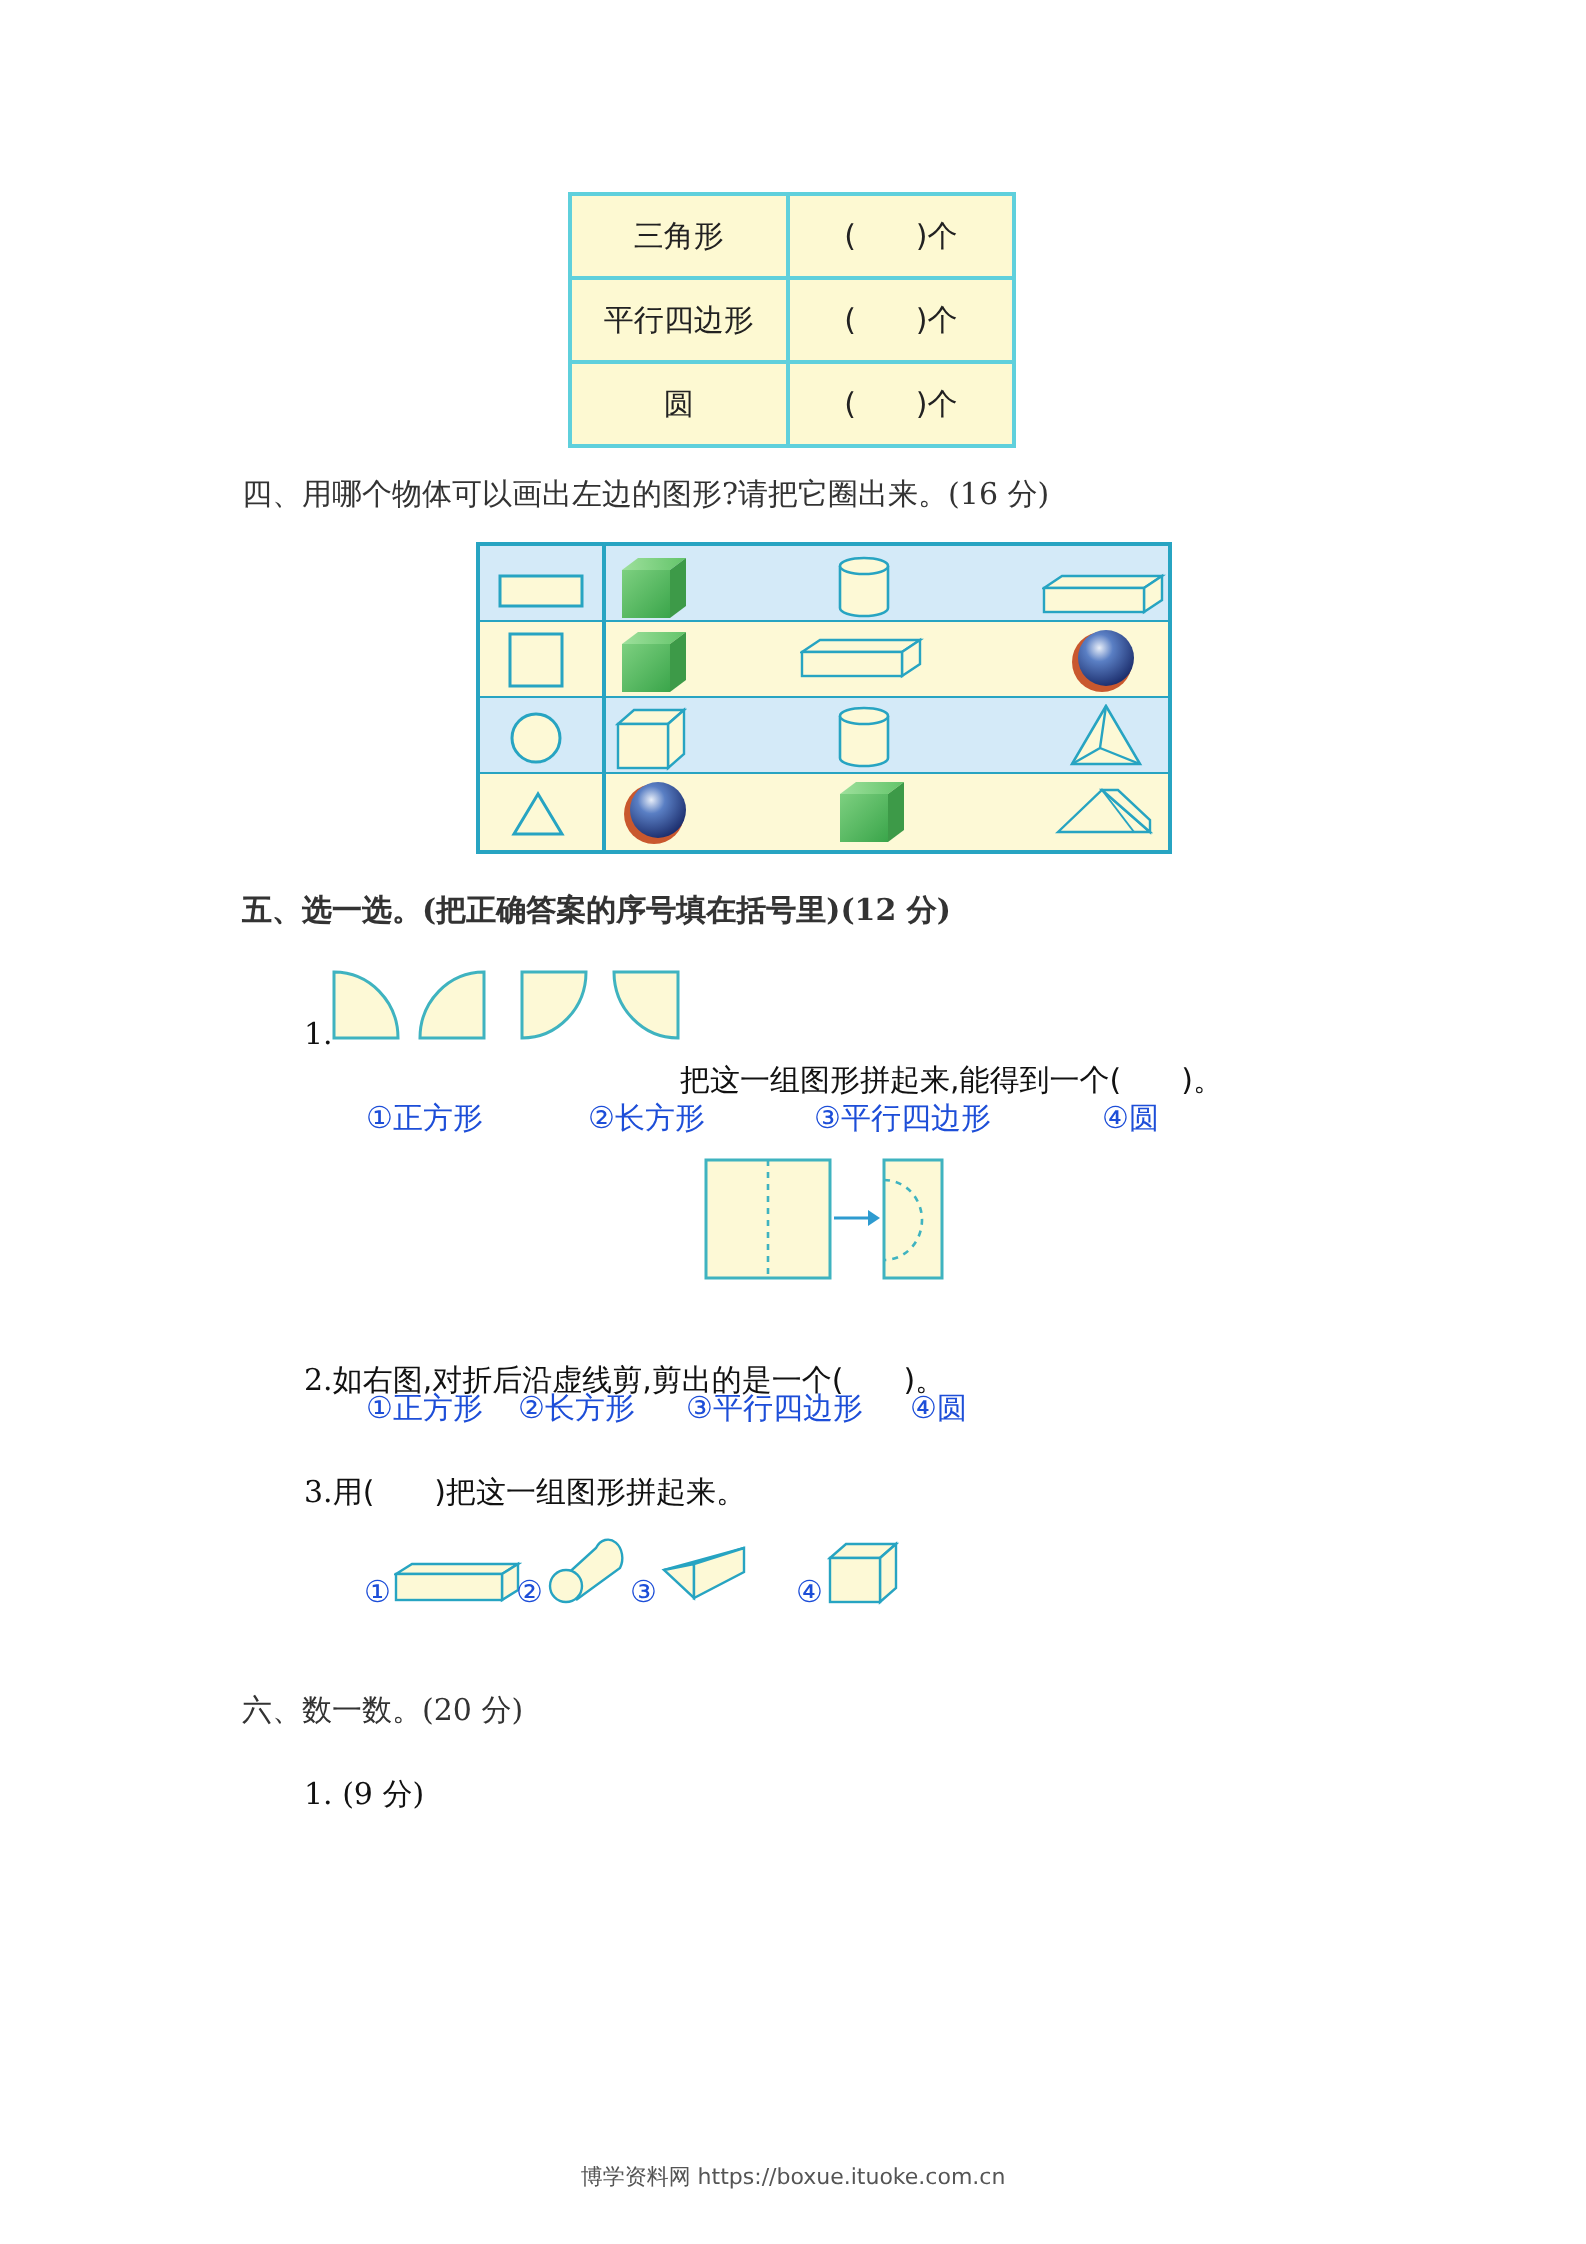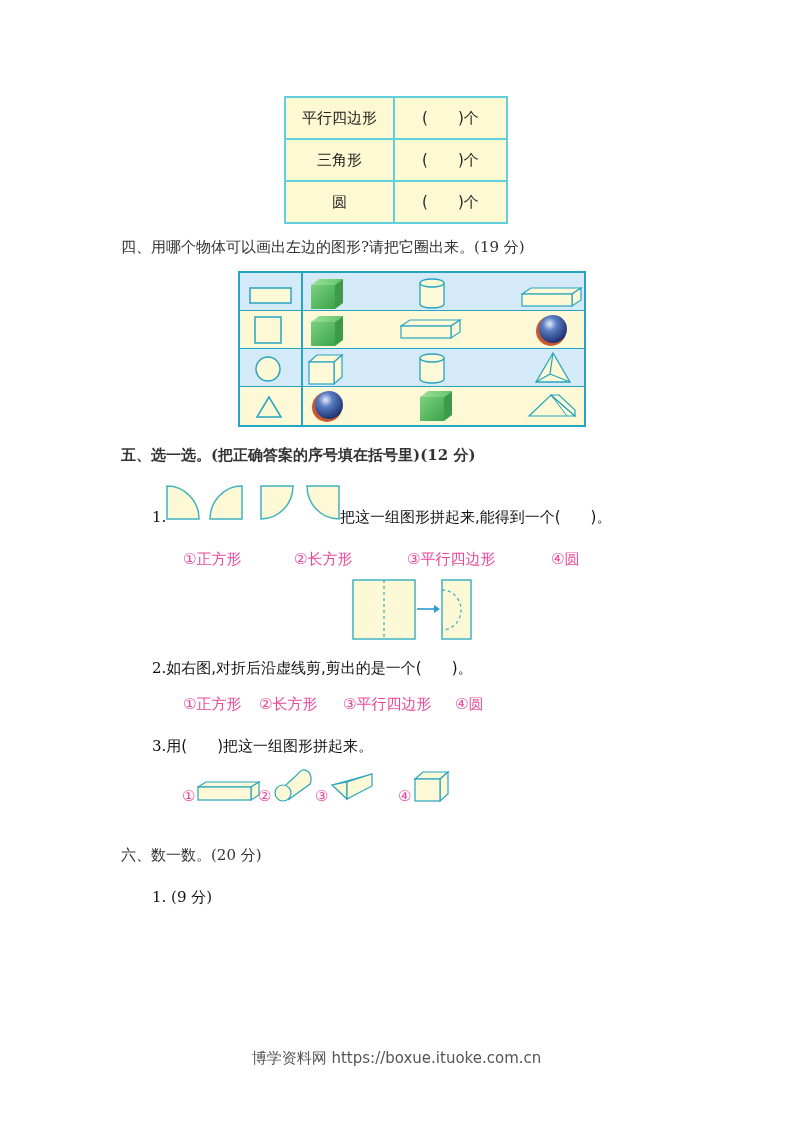--- a/index.html
+++ b/index.html
@@ -19,44 +19,44 @@
   
   .shape-table { left: 238px; top: 271px; width: 348px; height: 156px; border: 2px solid #27a4c2; box-sizing: border-box; }
   .srow { position: absolute; left: 0; width: 344px; height: 38px; border-bottom: 1.5px solid #27a4c2; box-sizing: border-box; }
   .srow.last { border-bottom: none; }
   .srow.blue { background: #d4eaf8; }
   .srow.yellow { background: #fdf9d6; }
   .srow .divider { position: absolute; left: 61px; top: 0; bottom: 0; width: 1.5px; background: #27a4c2; }
   .srow svg { position: absolute; }
 
   .q-text { font-size: 15px; white-space: nowrap; color: #111; }
-  .opt { font-size: 15px; white-space: nowrap; color: #ec4899; }
-  .footer { left: 0; width: 793px; top: 1049px; text-align: center; font-size: 15px; color: #555; }
+  .opt { font-size: 15px; white-space: nowrap; color: #1d4ed8; }
+  .footer { left: 0; width: 793px; top: 1081px; text-align: center; font-size: 11px; color: #555; }
 </style>
 </head>
 <body>
 
 <table class="abs count-table">
   <tbody>
       <tr>
-    <td class="c1">平行四边形</td>
+    <td class="c1">三角形</td>
     <td class="c2">(　　)个</td>
   </tr>
   <tr>
-    <td class="c1">三角形</td>
+    <td class="c1">平行四边形</td>
     <td class="c2">(　　)个</td>
   </tr>
   <tr>
     <td class="c1">圆</td>
     <td class="c2">(　　)个</td>
   </tr>
 </tbody>
   </table>
 
-<div class="abs heading serif" style="left:121px; top:238px;">四、用哪个物体可以画出左边的图形?请把它圈出来。(19 分)</div>
+<div class="abs heading serif" style="left:121px; top:238px;">四、用哪个物体可以画出左边的图形?请把它圈出来。(16 分)</div>
 
 <div class="abs shape-table">
   <svg width="0" height="0" style="position:absolute">
     <defs>
       <linearGradient id="cubeFront" x1="0" y1="0" x2="1" y2="1">
         <stop offset="0" stop-color="#7dd080"></stop>
           <stop offset="1" stop-color="#3aa54a"></stop>
       </linearGradient>
       <linearGradient id="cubeTop" x1="0" y1="0" x2="1" y2="0">
         <stop offset="0" stop-color="#9ee09c"></stop>
@@ -161,37 +161,37 @@
 <svg class="abs" style="left:164px; top:484px;" width="180" height="40">
 
   <path d="M3,2 L3,35 L35,35 A32,33 0 0 0 3,2 Z" fill="#fdf9d6" stroke="#3fb3c0" stroke-width="1.5"></path>
 
   <path d="M78,2 L78,35 L46,35 A32,33 0 0 1 78,2 Z" fill="#fdf9d6" stroke="#3fb3c0" stroke-width="1.5"></path>
 
   <path d="M97,2 L97,35 A32,33 0 0 0 129,2 Z" fill="#fdf9d6" stroke="#3fb3c0" stroke-width="1.5"></path>
 
   <path d="M175,2 L143,2 A32,33 0 0 0 175,35 Z" fill="#fdf9d6" stroke="#3fb3c0" stroke-width="1.5"></path>
 </svg>
-<div class="abs q-text" style="left:340px; top:508px;">把这一组图形拼起来,能得到一个(　　)。</div>
+<div class="abs q-text" style="left:340px; top:531px;">把这一组图形拼起来,能得到一个(　　)。</div>
 
 <div class="abs opt" style="left:183px; top:550px;">①正方形</div>
 <div class="abs opt" style="left:294px; top:550px;">②长方形</div>
 <div class="abs opt" style="left:407px; top:550px;">③平行四边形</div>
 <div class="abs opt" style="left:551px; top:550px;">④圆</div>
 
 <svg class="abs" style="left:350px; top:578px;" width="126" height="64">
   <rect x="3" y="2" width="62" height="59" fill="#fdf9d6" stroke="#3fb3c0" stroke-width="1.5"></rect>
   <line x1="34" y1="2" x2="34" y2="61" stroke="#3fb3c0" stroke-width="1.3" stroke-dasharray="3,3"></line>
   <line x1="67" y1="31" x2="84" y2="31" stroke="#2e9bd0" stroke-width="1.6"></line>
   <polygon points="84,27 90,31 84,35" fill="#2e9bd0"></polygon>
   <rect x="92" y="2" width="29" height="59" fill="#fdf9d6" stroke="#3fb3c0" stroke-width="1.5"></rect>
   <path d="M92,12 A19,20 0 0 1 92,52" fill="none" stroke="#3fb3c0" stroke-width="1.3" stroke-dasharray="3,3"></path>
 </svg>
 
-<div class="abs q-text" style="left:152px; top:659px;">
+<div class="abs q-text" style="left:152px; top:681px;">
   <span class="serif">2.</span><span>如右图,对折后沿虚线剪,剪出的是一个(　　)。</span>
 </div>
 
 <div class="abs opt" style="left:183px; top:695px;">①正方形</div>
 <div class="abs opt" style="left:259px; top:695px;">②长方形</div>
 <div class="abs opt" style="left:343px; top:695px;">③平行四边形</div>
 <div class="abs opt" style="left:455px; top:695px;">④圆</div>
 
 <div class="abs q-text" style="left:152px; top:737px;">
   <span class="serif">3.</span><span>用(　　)把这一组图形拼起来。</span>

